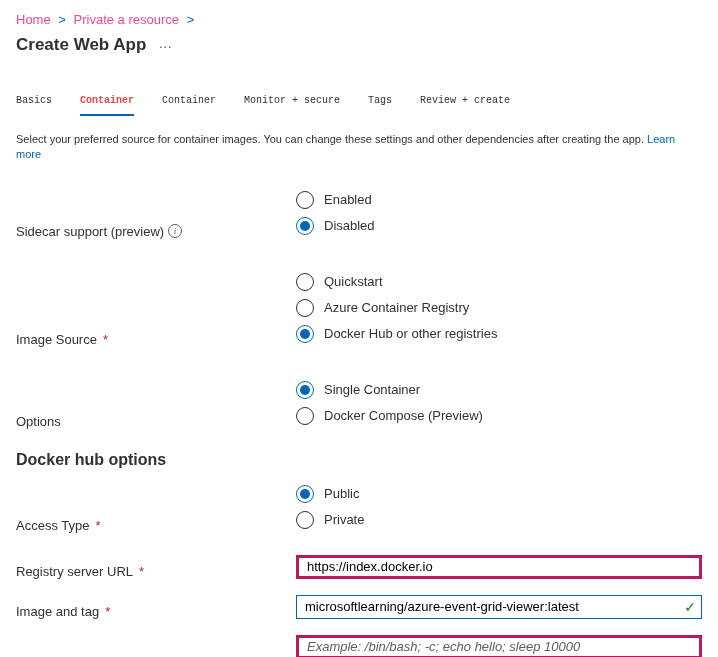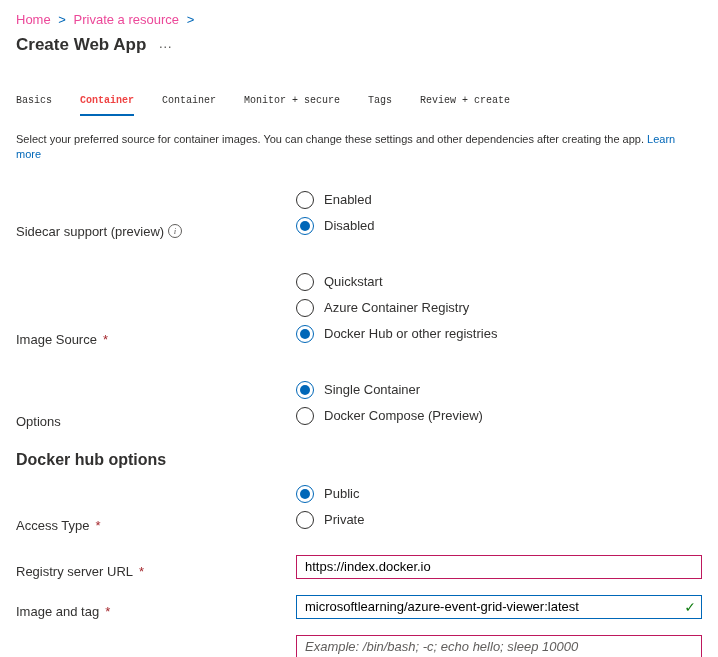--- a/index.html
+++ b/index.html
@@ -27,21 +27,21 @@
   .form-label { width:280px; padding-top:3px; font-size:13px; display:flex; align-items:center; gap:4px;}
   .form-control { flex:1; }
   .required { color:#a4262c; margin-left:2px;}
   .info-icon { display:inline-flex; width:14px; height:14px; border:1px solid #605e5c; border-radius:50%; align-items:center; justify-content:center; font-size:9px; color:#605e5c; cursor:pointer; font-style:italic; font-family:serif;}
   .radio-item { display:flex; align-items:center; gap:10px; height:26px; cursor:pointer;}
   .radio { width:18px; height:18px; border:1px solid #323130; border-radius:50%; display:inline-flex; align-items:center; justify-content:center; background:#fff;}
   .radio.checked { border-color:#0067b8;}
   .radio.checked::after { content:""; width:10px; height:10px; background:#0067b8; border-radius:50%;}
   .section-gap { height:24px; }
   .subheader { font-weight:600; font-size:16px; margin-top:22px; margin-bottom:12px;}
-  input.text-input { width:100%; max-width:420px; height:24px; border:1px solid #be185d; padding:2px 8px; font-size:13px; font-family:inherit;}
+  input.text-input { width:100%; max-width:420px; height:24px; border:3px solid #be185d; padding:2px 8px; font-size:13px; font-family:inherit;}
   input.text-input::placeholder { color:#605e5c; font-style:italic;}
   .input-wrap { position:relative; max-width:420px;}
   .input-wrap.valid input { border:1.5px solid #0067b8;}
   .check-icon { position:absolute; right:6px; top:4px; color:#107c10; font-size:14px;}
 </style>
 </head>
 <body>
 
 <div class="breadcrumb">
   <a>Home</a>

